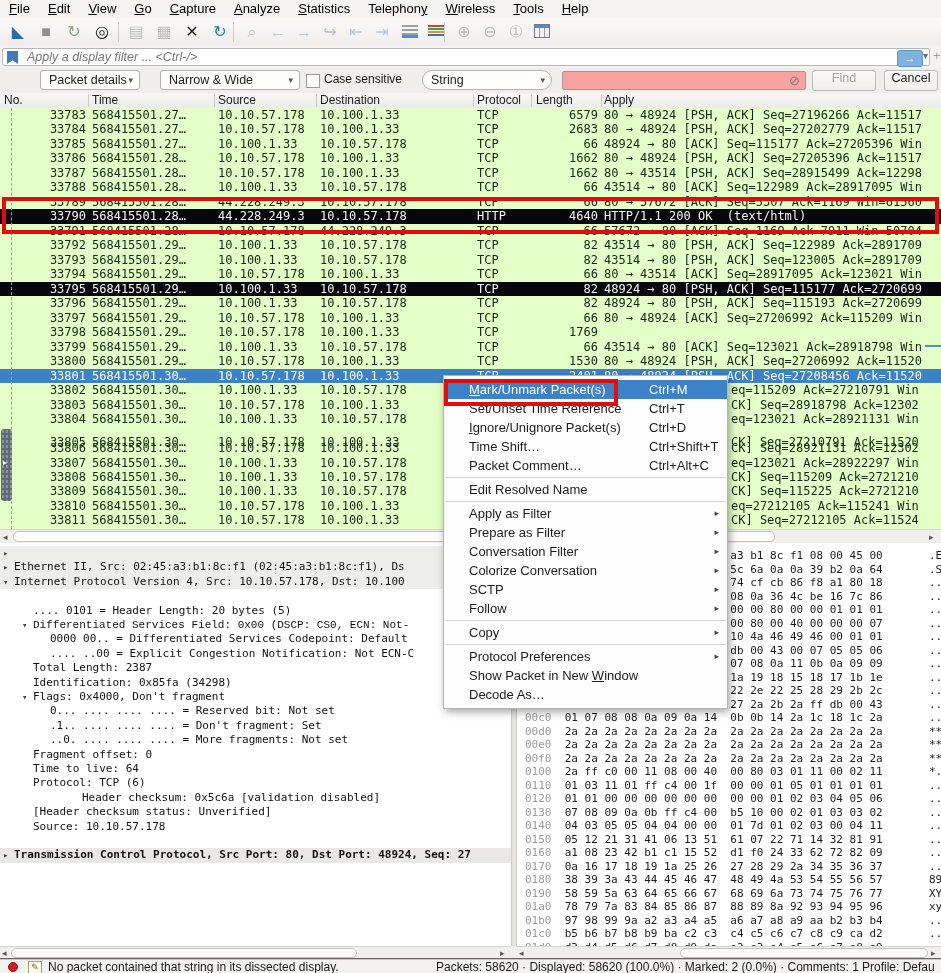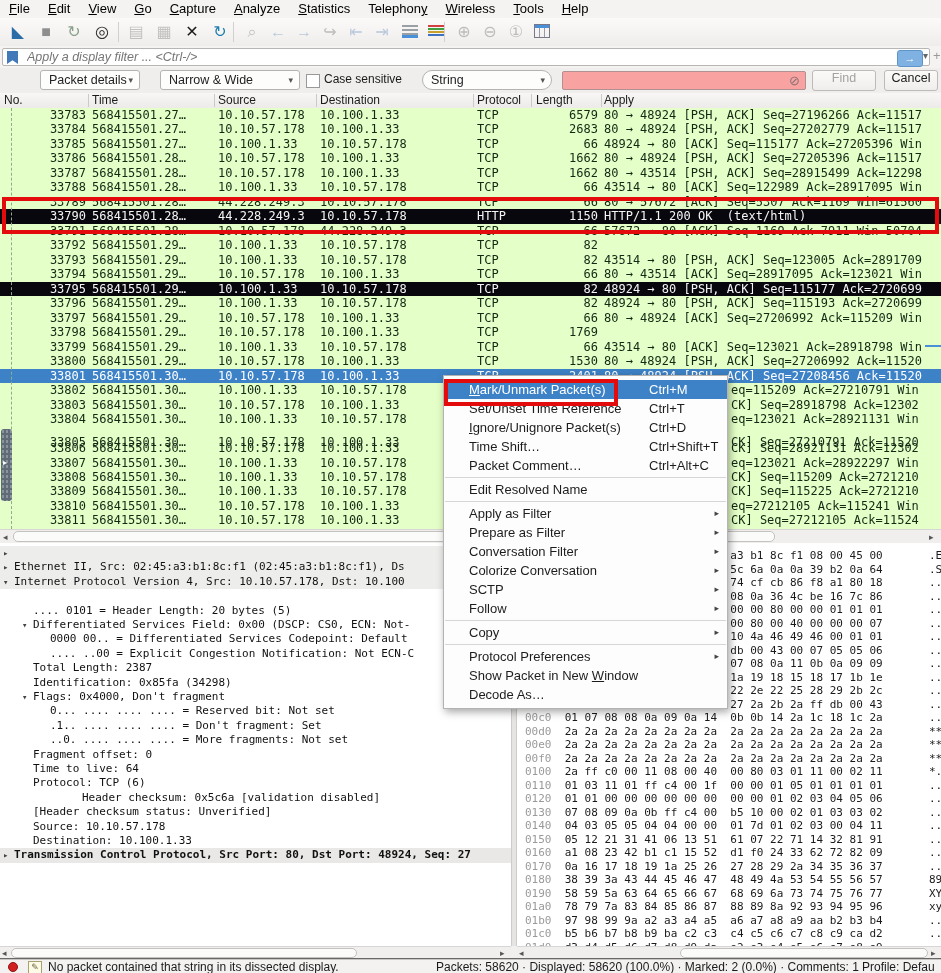--- a/index.html
+++ b/index.html
@@ -194,23 +194,23 @@
       <div class="hsep" style="left: 601px;"></div>
     </div>
   <div id="plist" class="abs">
       <div class="prow" style="top: 0px;"><span class="c-no">33783</span><span class="c-time">568415501.27…</span><span class="c-src">10.10.57.178</span><span class="c-dst">10.100.1.33</span><span class="c-proto">TCP</span><span class="c-len">6579</span><span class="c-info">80 → 48924 [PSH, ACK] Seq=27196266 Ack=11517</span></div>
       <div class="prow" style="top: 14.48px;"><span class="c-no">33784</span><span class="c-time">568415501.27…</span><span class="c-src">10.10.57.178</span><span class="c-dst">10.100.1.33</span><span class="c-proto">TCP</span><span class="c-len">2683</span><span class="c-info">80 → 48924 [PSH, ACK] Seq=27202779 Ack=11517</span></div>
       <div class="prow" style="top: 28.96px;"><span class="c-no">33785</span><span class="c-time">568415501.27…</span><span class="c-src">10.100.1.33</span><span class="c-dst">10.10.57.178</span><span class="c-proto">TCP</span><span class="c-len">66</span><span class="c-info">48924 → 80 [ACK] Seq=115177 Ack=27205396 Win</span></div>
       <div class="prow" style="top: 43.44px;"><span class="c-no">33786</span><span class="c-time">568415501.28…</span><span class="c-src">10.10.57.178</span><span class="c-dst">10.100.1.33</span><span class="c-proto">TCP</span><span class="c-len">1662</span><span class="c-info">80 → 48924 [PSH, ACK] Seq=27205396 Ack=11517</span></div>
       <div class="prow" style="top: 57.92px;"><span class="c-no">33787</span><span class="c-time">568415501.28…</span><span class="c-src">10.10.57.178</span><span class="c-dst">10.100.1.33</span><span class="c-proto">TCP</span><span class="c-len">1662</span><span class="c-info">80 → 43514 [PSH, ACK] Seq=28915499 Ack=12298</span></div>
       <div class="prow" style="top: 72.4px;"><span class="c-no">33788</span><span class="c-time">568415501.28…</span><span class="c-src">10.100.1.33</span><span class="c-dst">10.10.57.178</span><span class="c-proto">TCP</span><span class="c-len">66</span><span class="c-info">43514 → 80 [ACK] Seq=122989 Ack=28917095 Win</span></div>
       <div class="prow" style="top: 86.88px;"><span class="c-no">33789</span><span class="c-time">568415501.28…</span><span class="c-src">44.228.249.3</span><span class="c-dst">10.10.57.178</span><span class="c-proto">TCP</span><span class="c-len">66</span><span class="c-info">80 → 57672 [ACK] Seq=5307 Ack=1169 Win=61560</span></div>
-      <div class="prow m" style="top: 101.36px;"><span class="c-no">33790</span><span class="c-time">568415501.28…</span><span class="c-src">44.228.249.3</span><span class="c-dst">10.10.57.178</span><span class="c-proto">HTTP</span><span class="c-len">1150</span><span class="c-info">HTTP/1.1 200 OK  (text/html)</span></div>
+      <div class="prow m" style="top: 101.36px;"><span class="c-no">33790</span><span class="c-time">568415501.28…</span><span class="c-src">44.228.249.3</span><span class="c-dst">10.10.57.178</span><span class="c-proto">HTTP</span><span class="c-len">4640</span><span class="c-info">HTTP/1.1 200 OK  (text/html)</span></div>
       <div class="prow" style="top: 115.84px;"><span class="c-no">33791</span><span class="c-time">568415501.28…</span><span class="c-src">10.10.57.178</span><span class="c-dst">44.228.249.3</span><span class="c-proto">TCP</span><span class="c-len">66</span><span class="c-info">57672 → 80 [ACK] Seq=1169 Ack=7911 Win=50704</span></div>
-      <div class="prow" style="top: 130.32px;"><span class="c-no">33792</span><span class="c-time">568415501.29…</span><span class="c-src">10.100.1.33</span><span class="c-dst">10.10.57.178</span><span class="c-proto">TCP</span><span class="c-len">82</span></div>
+      <div class="prow" style="top: 130.32px;"><span class="c-no">33792</span><span class="c-time">568415501.29…</span><span class="c-src">10.100.1.33</span><span class="c-dst">10.10.57.178</span><span class="c-proto">TCP</span><span class="c-len">82</span><span class="c-info">43514 → 80 [PSH, ACK] Seq=122989 Ack=2891709</span></div>
       <div class="prow" style="top: 144.8px;"><span class="c-no">33793</span><span class="c-time">568415501.29…</span><span class="c-src">10.100.1.33</span><span class="c-dst">10.10.57.178</span><span class="c-proto">TCP</span><span class="c-len">82</span><span class="c-info">43514 → 80 [PSH, ACK] Seq=123005 Ack=2891709</span></div>
       <div class="prow" style="top: 159.28px;"><span class="c-no">33794</span><span class="c-time">568415501.29…</span><span class="c-src">10.10.57.178</span><span class="c-dst">10.100.1.33</span><span class="c-proto">TCP</span><span class="c-len">66</span><span class="c-info">80 → 43514 [ACK] Seq=28917095 Ack=123021 Win</span></div>
       <div class="prow m" style="top: 173.76px;"><span class="c-no">33795</span><span class="c-time">568415501.29…</span><span class="c-src">10.100.1.33</span><span class="c-dst">10.10.57.178</span><span class="c-proto">TCP</span><span class="c-len">82</span><span class="c-info">48924 → 80 [PSH, ACK] Seq=115177 Ack=2720699</span></div>
       <div class="prow" style="top: 188.24px;"><span class="c-no">33796</span><span class="c-time">568415501.29…</span><span class="c-src">10.100.1.33</span><span class="c-dst">10.10.57.178</span><span class="c-proto">TCP</span><span class="c-len">82</span><span class="c-info">48924 → 80 [PSH, ACK] Seq=115193 Ack=2720699</span></div>
       <div class="prow" style="top: 202.72px;"><span class="c-no">33797</span><span class="c-time">568415501.29…</span><span class="c-src">10.10.57.178</span><span class="c-dst">10.100.1.33</span><span class="c-proto">TCP</span><span class="c-len">66</span><span class="c-info">80 → 48924 [ACK] Seq=27206992 Ack=115209 Win</span></div>
       <div class="prow" style="top: 217.2px;"><span class="c-no">33798</span><span class="c-time">568415501.29…</span><span class="c-src">10.10.57.178</span><span class="c-dst">10.100.1.33</span><span class="c-proto">TCP</span><span class="c-len">1769</span></div>
       <div class="prow" style="top: 231.68px;"><span class="c-no">33799</span><span class="c-time">568415501.29…</span><span class="c-src">10.100.1.33</span><span class="c-dst">10.10.57.178</span><span class="c-proto">TCP</span><span class="c-len">66</span><span class="c-info">43514 → 80 [ACK] Seq=123021 Ack=28918798 Win</span></div>
       <div class="prow" style="top: 246.16px;"><span class="c-no">33800</span><span class="c-time">568415501.29…</span><span class="c-src">10.10.57.178</span><span class="c-dst">10.100.1.33</span><span class="c-proto">TCP</span><span class="c-len">1530</span><span class="c-info">80 → 48924 [PSH, ACK] Seq=27206992 Ack=11520</span></div>
       <div class="prow s" style="top: 260.64px;"><span class="c-no">33801</span><span class="c-time">568415501.30…</span><span class="c-src">10.10.57.178</span><span class="c-dst">10.100.1.33</span><span class="c-proto">TCP</span><span class="c-len">2401</span><span class="c-info">80 → 48924 [PSH, ACK] Seq=27208456 Ack=11520</span></div>
       <div class="prow" style="top: 275.12px;"><span class="c-no">33802</span><span class="c-time">568415501.30…</span><span class="c-src">10.100.1.33</span><span class="c-dst">10.10.57.178</span><span class="c-proto"></span><span class="c-len"></span><span class="c-info tail">eq=115209 Ack=27210791 Win</span></div>
@@ -233,36 +233,35 @@
     <div class="sarrow" style="left:3px;top:1px;">◂</div>
     <div class="sarrow" style="left:929px;top:1px;">▸</div>
     <div class="sthumb" style="left:13px;top:1px;width:762px;height:11px;"></div>
   </div>
 
   <div id="details" class="abs">
       <div class="drow shade" style="top: 3px;"><span class="darrow" style="left: 3px;">▸</span></div>
       <div class="drow shade" style="top: 17.4px;"><span class="darrow" style="left: 3px;">▸</span><span style="left: 14px;">Ethernet II, Src: 02:45:a3:b1:8c:f1 (02:45:a3:b1:8c:f1), Ds</span></div>
       <div class="drow shade" style="top: 31.8px;"><span class="darrow" style="left: 3px;">▾</span><span style="left: 14px;">Internet Protocol Version 4, Src: 10.10.57.178, Dst: 10.100</span></div>
       <div class="drow" style="top: 60.6px;"><span style="left: 33px;">.... 0101 = Header Length: 20 bytes (5)</span></div>
-      <div class="drow" style="top: 75px;"><span class="darrow" style="left: 22px;">▾</span><span style="left: 33px;">Differentiated Services Field: 0x00 (DSCP: CS0, ECN: Not-</span></div>
+      <div class="drow" style="top: 75px;"><span class="darrow" style="left: 22px;">▾</span><span style="left: 33px; font-family: Liberation Mono, monospace;">Differentiated Services Field: 0x00 (DSCP: CS0, ECN: Not-</span></div>
       <div class="drow" style="top: 89.4px;"><span style="left: 50px;">0000 00.. = Differentiated Services Codepoint: Default</span></div>
       <div class="drow" style="top: 103.8px;"><span style="left: 50px;">.... ..00 = Explicit Congestion Notification: Not ECN-C</span></div>
       <div class="drow" style="top: 118.2px;"><span style="left: 33px;">Total Length: 2387</span></div>
       <div class="drow" style="top: 132.6px;"><span style="left: 33px;">Identification: 0x85fa (34298)</span></div>
       <div class="drow" style="top: 147px;"><span class="darrow" style="left: 22px;">▾</span><span style="left: 33px;">Flags: 0x4000, Don't fragment</span></div>
       <div class="drow" style="top: 161.4px;"><span style="left: 50px;">0... .... .... .... = Reserved bit: Not set</span></div>
       <div class="drow" style="top: 175.8px;"><span style="left: 50px;">.1.. .... .... .... = Don't fragment: Set</span></div>
       <div class="drow" style="top: 190.2px;"><span style="left: 50px;">..0. .... .... .... = More fragments: Not set</span></div>
       <div class="drow" style="top: 204.6px;"><span style="left: 33px;">Fragment offset: 0</span></div>
       <div class="drow" style="top: 219px;"><span style="left: 33px;">Time to live: 64</span></div>
       <div class="drow" style="top: 233.4px;"><span style="left: 33px;">Protocol: TCP (6)</span></div>
       <div class="drow" style="top: 247.8px;"><span style="left: 46px; margin-left: 36px;">Header checksum: 0x5c6a [validation disabled]</span></div>
       <div class="drow" style="top: 262.2px;"><span style="left: 33px;">[Header checksum status: Unverified]</span></div>
       <div class="drow" style="top: 276.6px;"><span style="left: 33px;">Source: 10.10.57.178</span></div>
-      <div class="drow" style="top: 291px;"><span style="left: 33px;">Destination: 10.100.1.33</span></div>
       <div class="drow bold" style="top: 305.4px;"><span class="darrow" style="left: 3px;">▸</span><span style="left: 14px;">Transmission Control Protocol, Src Port: 80, Dst Port: 48924, Seq: 27</span></div>
     </div>
   <div id="splitter" class="abs"></div>
   <div id="hexpane" class="abs">
       <div class="hrow" style="top: 6px;"><span class="off">0000</span><span>  02 45 a3 b1 8c f1 02 45  a3 b1 8c f1 08 00 45 00       .E.....E......E.</span></div>
       <div class="hrow" style="top: 19.5px;"><span class="off">0010</span><span>  09 53 85 fa 40 00 40 06  5c 6a 0a 0a 39 b2 0a 64       .S..@.@.\j..9..d</span></div>
       <div class="hrow" style="top: 33px;"><span class="off">    </span><span>                        c  74 cf cb 86 f8 a1 80 18       ........t.......</span></div>
       <div class="hrow" style="top: 46.5px;"><span class="off">    </span><span>                        1  08 0a 36 4c be 16 7c 86       ..........6L..|.</span></div>
       <div class="hrow" style="top: 60px;"><span class="off">    </span><span>                        0  00 00 80 00 00 01 01 01       ................</span></div>
       <div class="hrow" style="top: 73.5px;"><span class="off">    </span><span>                        7  00 80 00 40 00 00 00 07       ...........@....</span></div>

